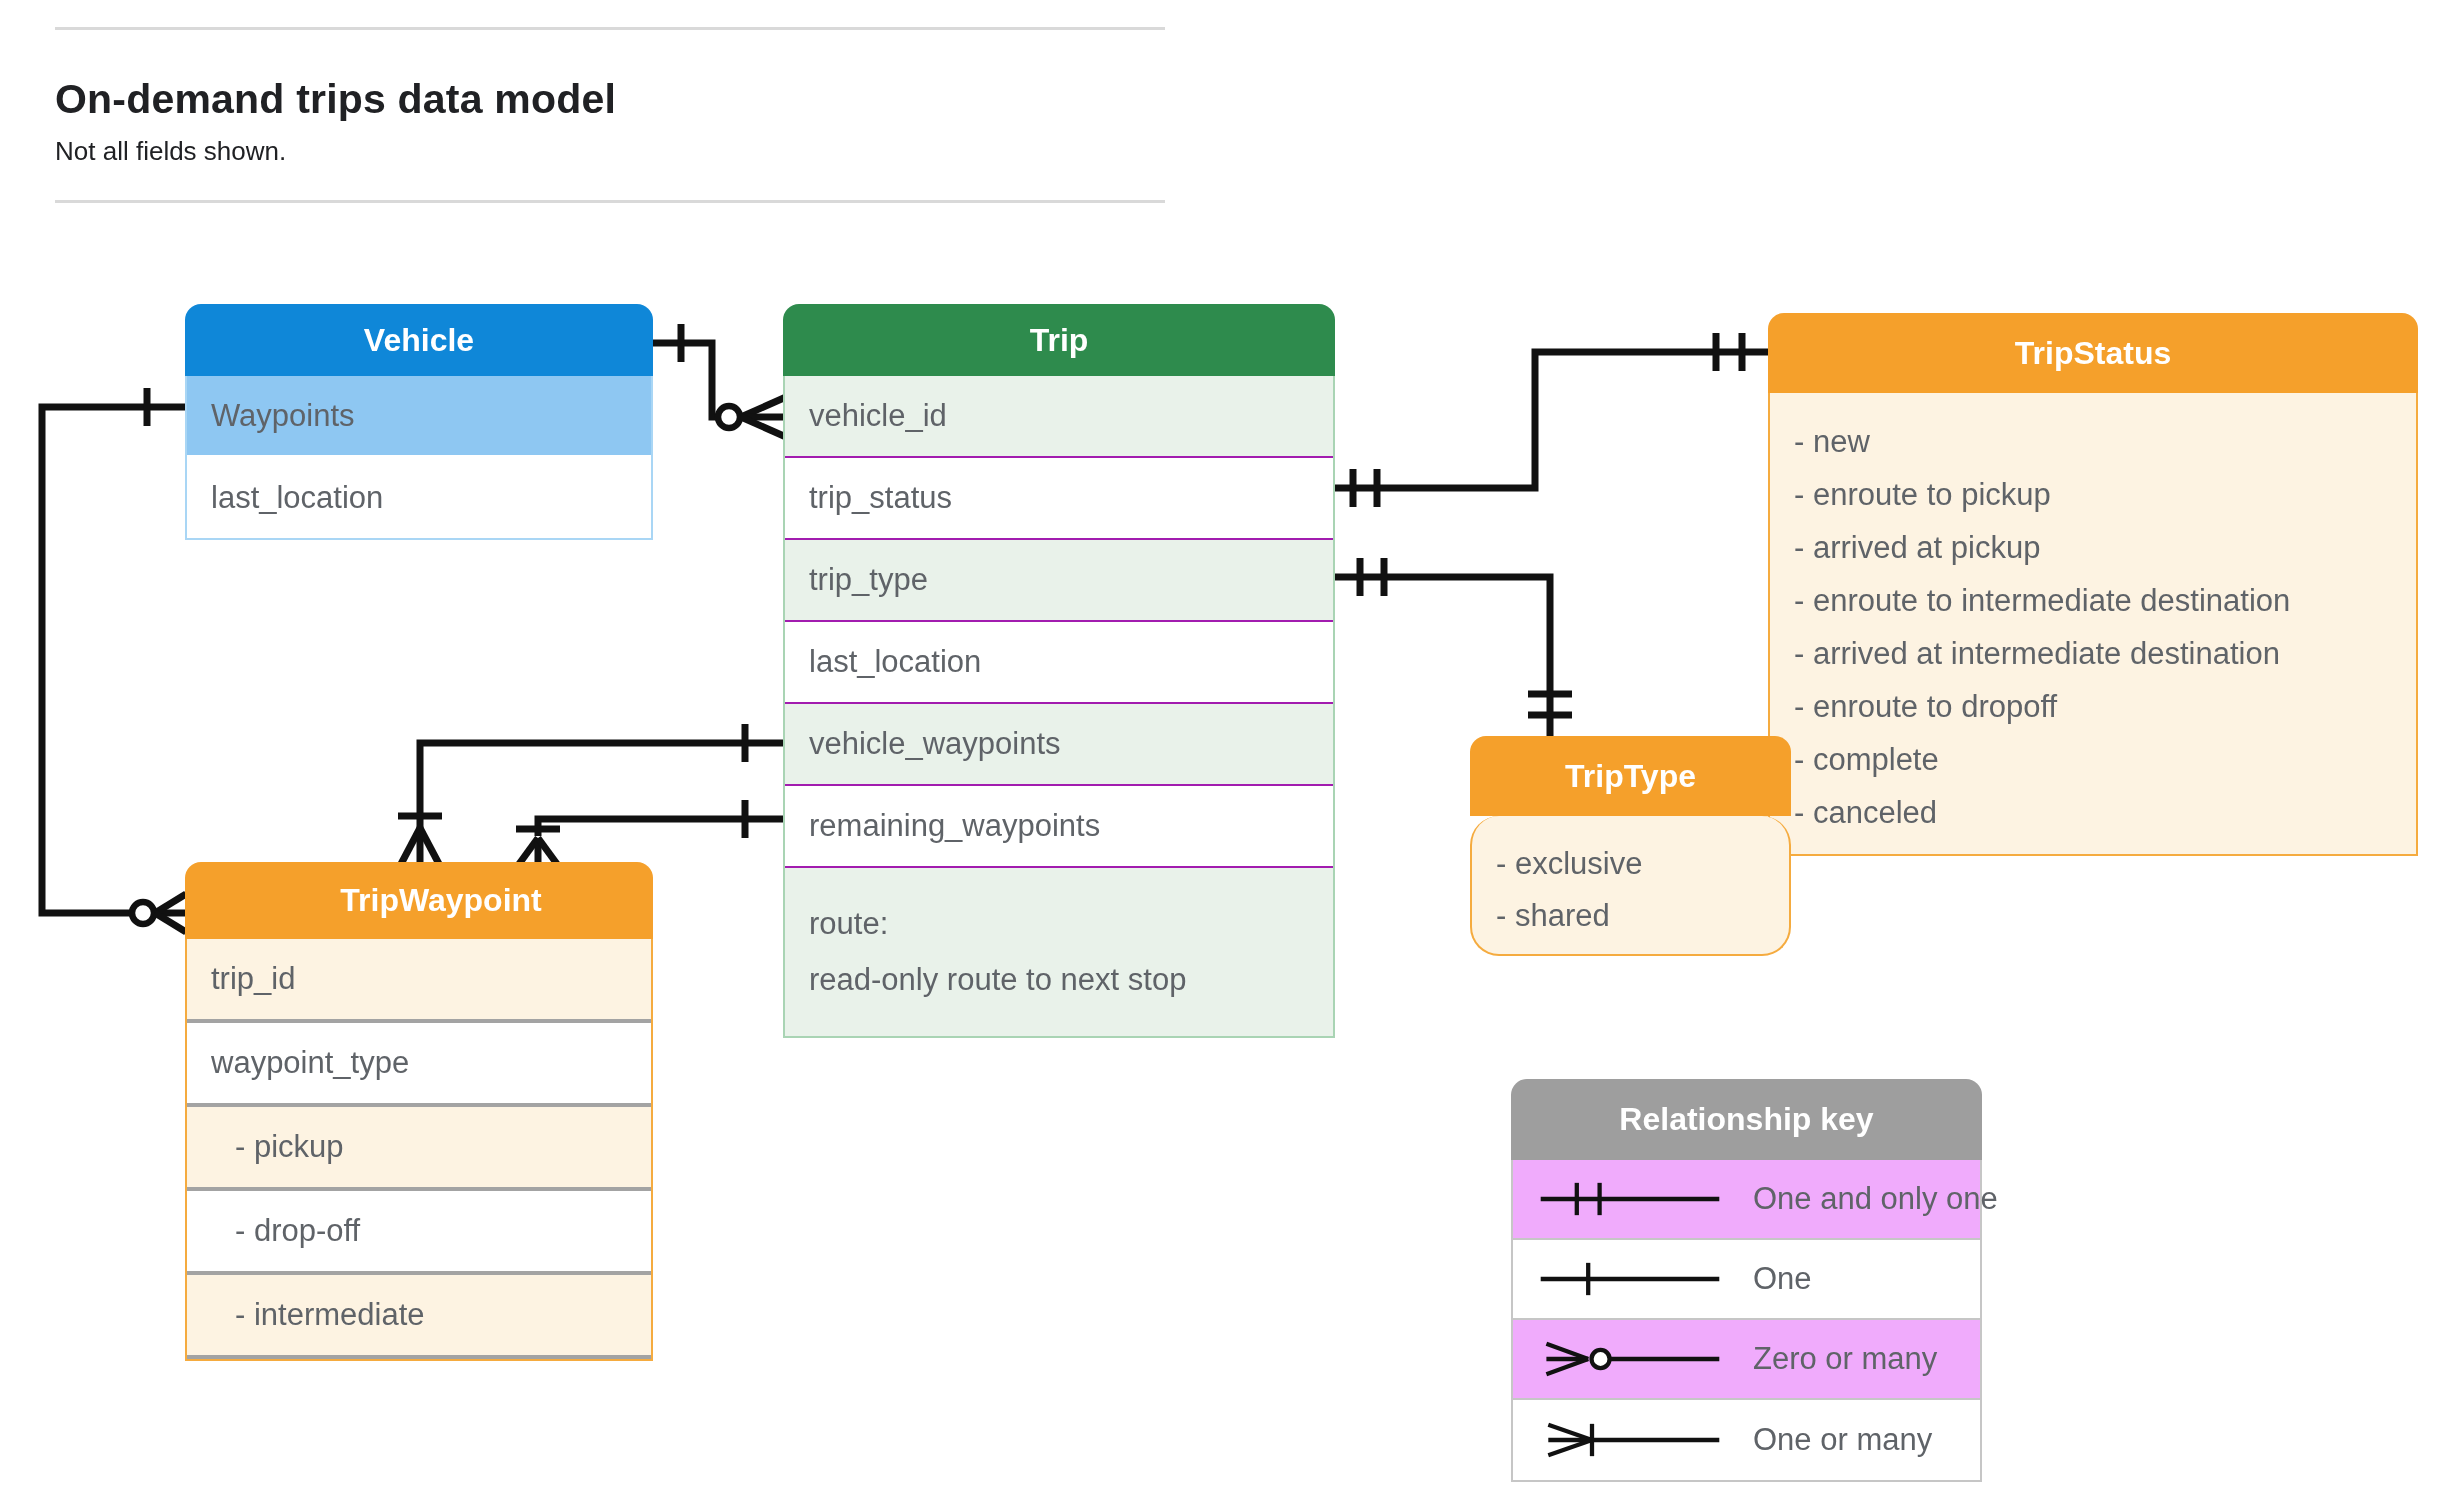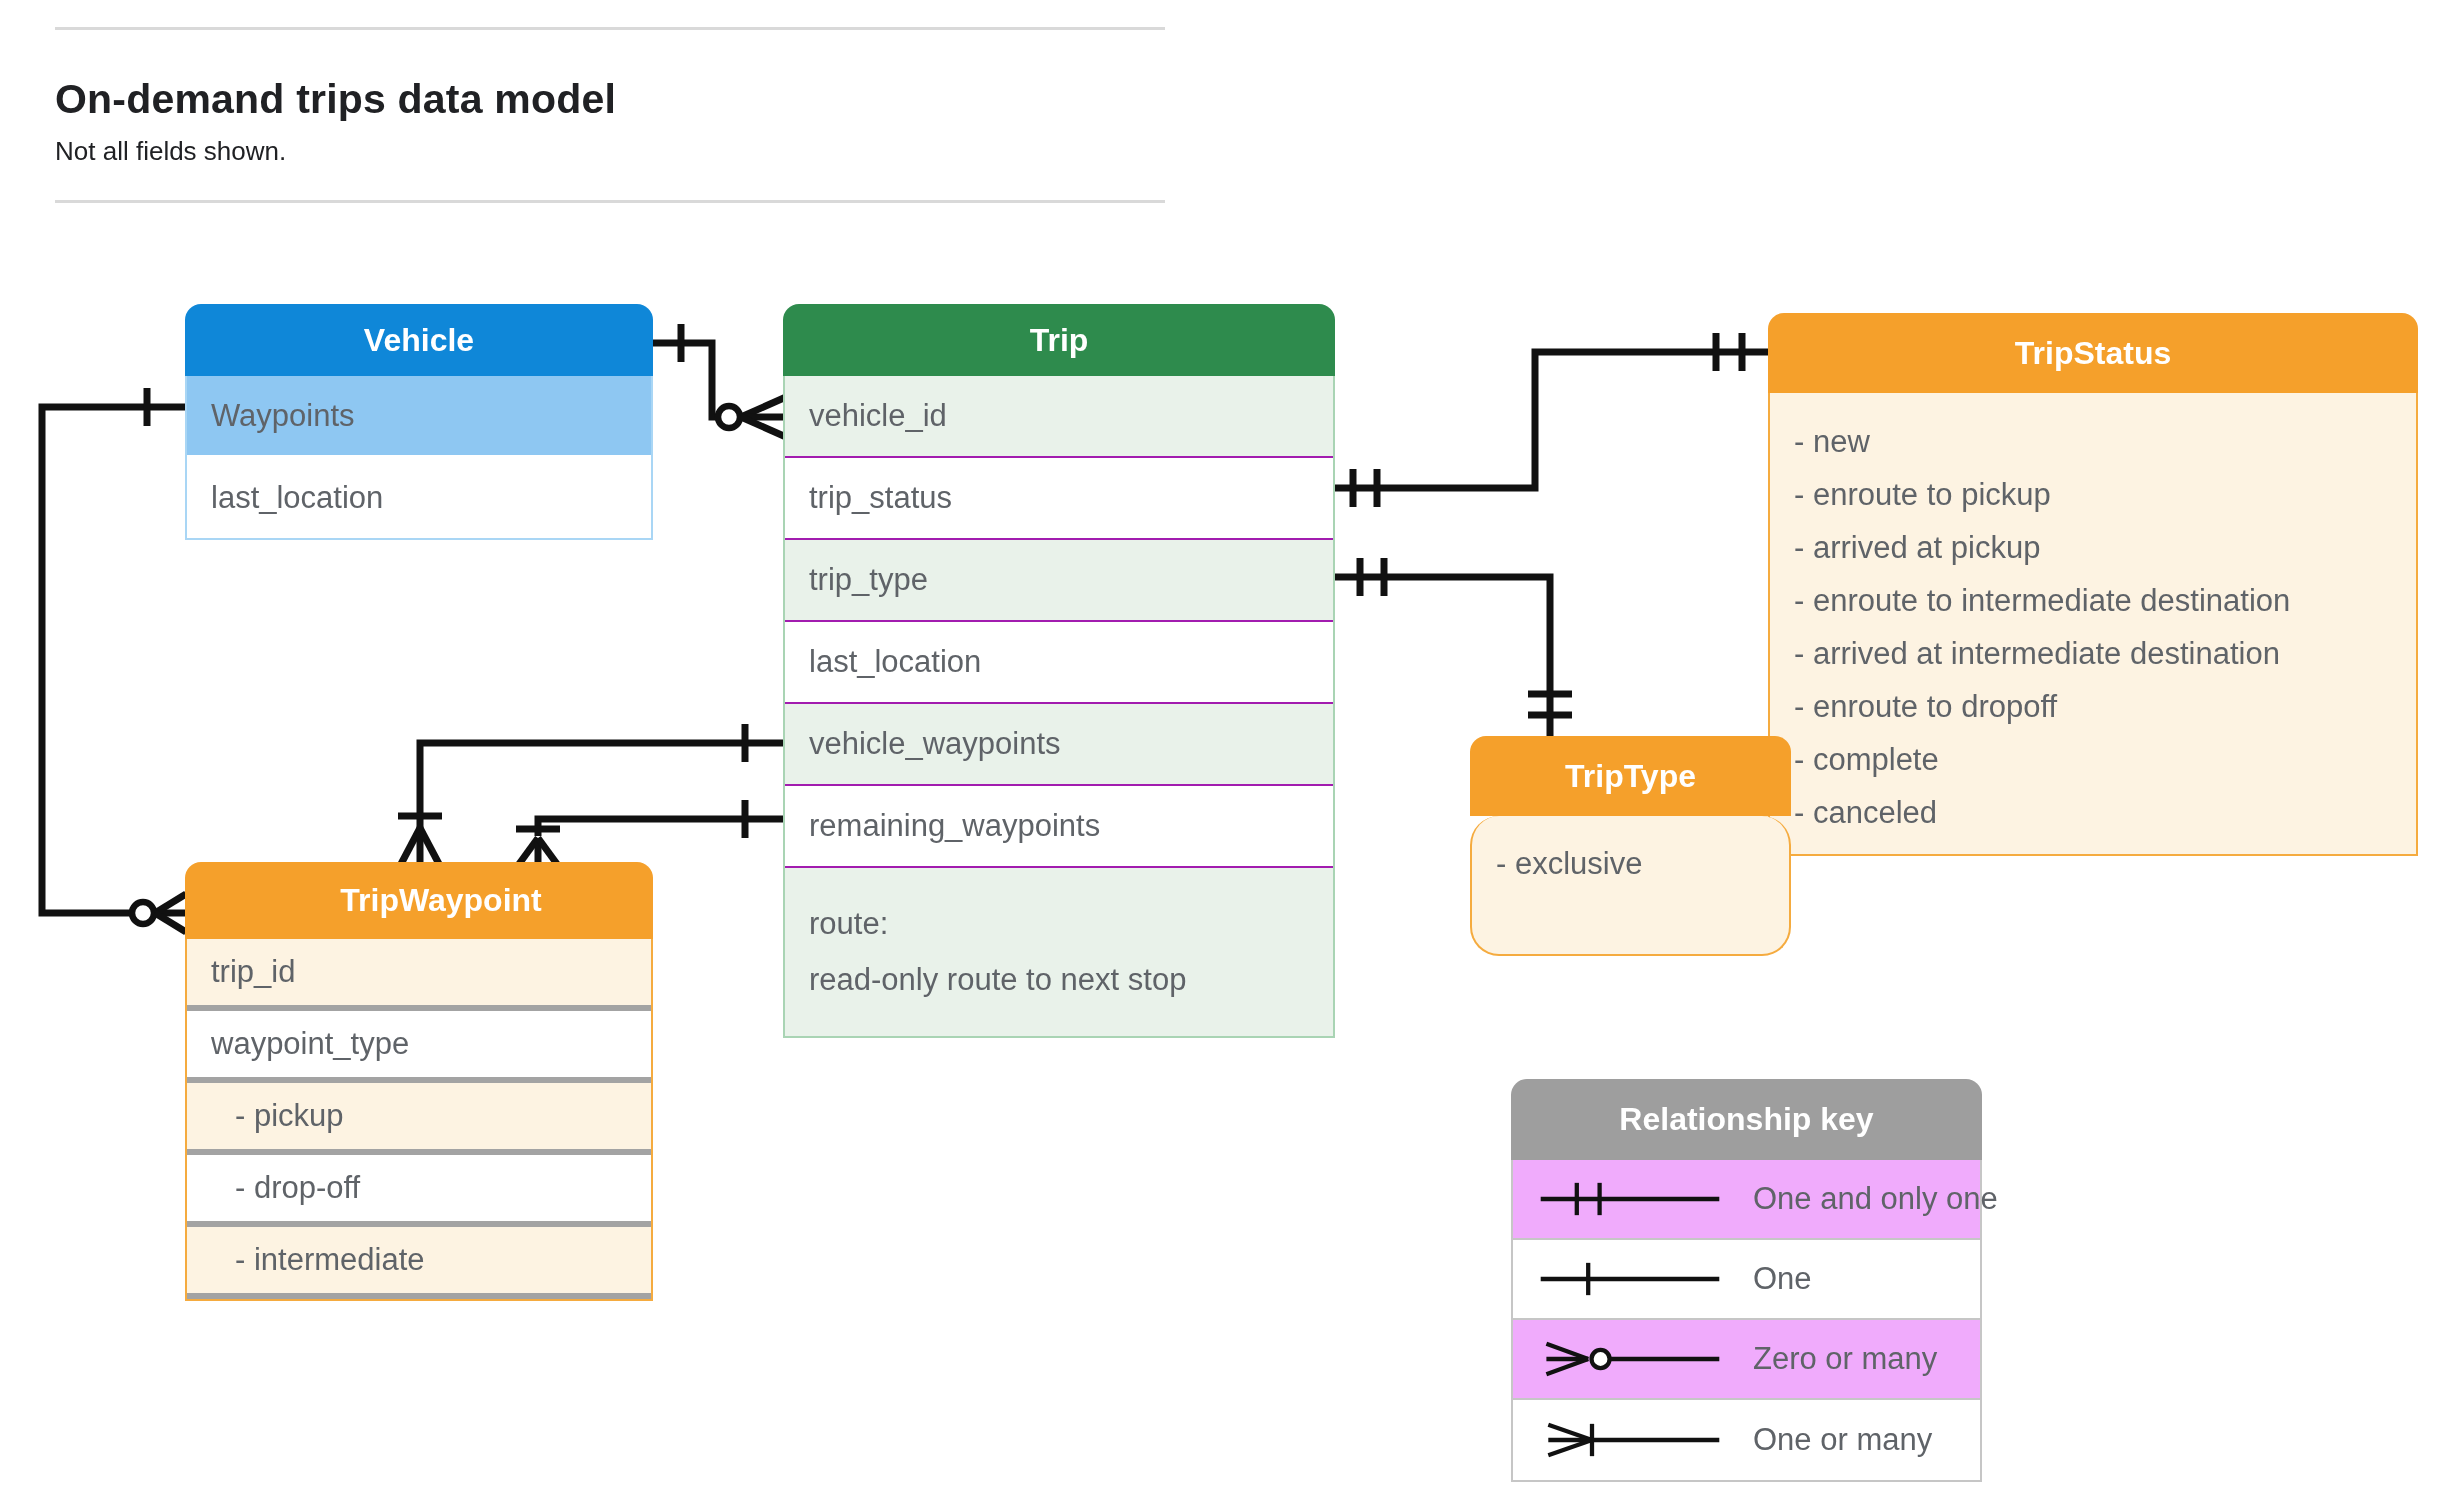--- a/index.html
+++ b/index.html
@@ -55,21 +55,21 @@
   .tripstatus .body { height: 463px; padding: 22px 10px 0 24px; }
   .tripstatus .item { font-size: 31px; color: #5f6368; line-height: 53px; white-space: nowrap; }
 
   .triptype { left: 1470px; top: 736px; width: 321px; }
   .triptype .hdr { height: 80px; }
   .triptype .body { height: 140px; padding: 22px 10px 0 24px; border-radius: 29px; }
   .triptype .item { font-size: 31px; color: #5f6368; line-height: 52px; white-space: nowrap; }
 
   .tripwaypoint { left: 185px; top: 862px; width: 468px; }
   .tripwaypoint .hdr { height: 77px; padding-left: 44px; }
-  .tripwaypoint .row { height: 72px; border-bottom: 6px solid #a3a3a3; background: #fdf3e2; }
+  .tripwaypoint .row { height: 84px; border-bottom: 4px solid #a3a3a3; background: #fdf3e2; }
   .tripwaypoint .row:nth-child(even) { background: #ffffff; }
   .tripwaypoint .body { border: 2px solid #f5ab3f; border-top: none; }
   .tripwaypoint .row.val { padding-left: 48px; }
 
   
   .key { left: 1511px; top: 1079px; width: 471px; }
   .key .hdr { height: 81px; background: #9e9e9e; }
   .key .body { border: 2px solid #c6c6c6; border-top: none; }
   .key .krow { display: flex; align-items: center; height: 80px; padding-left: 22px; gap: 28px; border-bottom: 2px solid #c6c6c6; }
   .key .krow:last-child { border-bottom: none; }
@@ -195,20 +195,21 @@
     <div class="item">- enroute to dropoff</div>
     <div class="item">- complete</div>
     <div class="item">- canceled</div>
   </div>
 </section>
 
 <section class="entity triptype">
   <div class="hdr orange">TripType</div>
   <div class="body cream">
     <div class="item">- exclusive</div>
+    <div class="item">- shared</div>
   </div>
 </section>
 
 <section class="entity tripwaypoint">
   <div class="hdr orange">TripWaypoint</div>
   <div class="body">
     <div class="row">trip_id</div>
     <div class="row">waypoint_type</div>
     <div class="row val">- pickup</div>
     <div class="row val">- drop-off</div>

